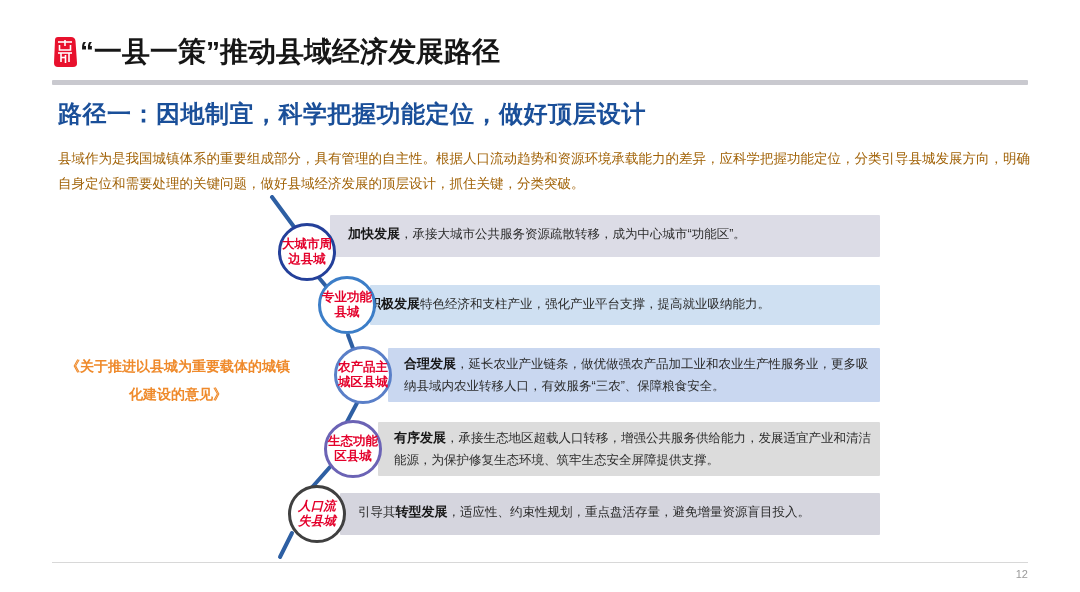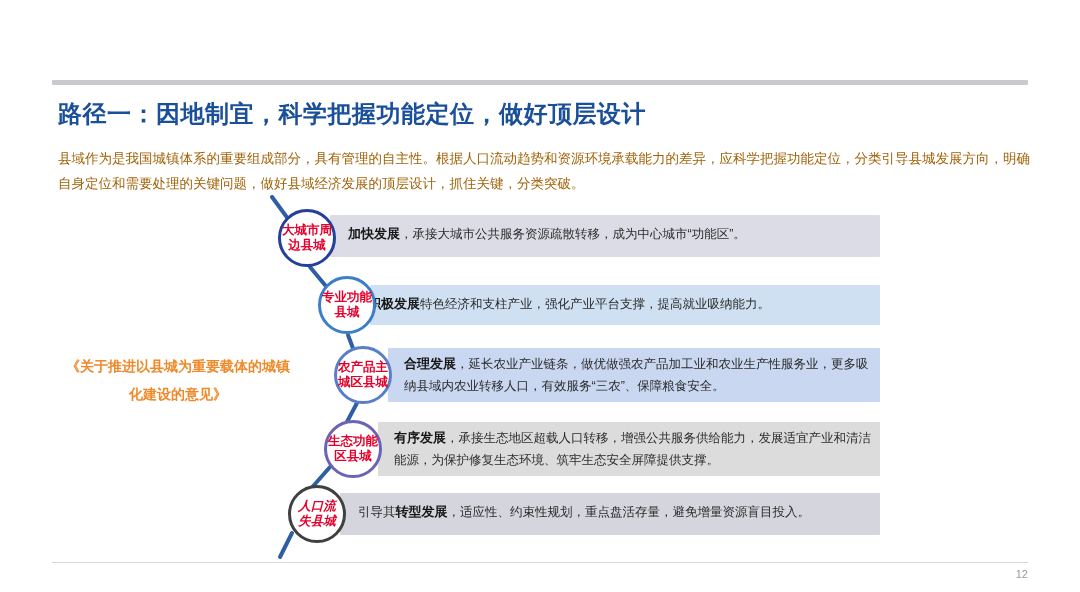--- a/index.html
+++ b/index.html
@@ -157,20 +157,36 @@
     top: 568px;
     font-size: 11px;
     color: #9a9a9a;
   }
 </style>
 </head>
 <body>
 
 <div class="slide">
 
+  <div class="title-row">
+    <svg class="seal-icon" viewBox="0 0 26 32" aria-hidden="true">
+      <path d="M3 4 Q3 1 6 1 L19 1 Q23 1 23.5 5 L25 27 Q25.3 31 21 31 L6 31 Q2 31 2 27 Z" fill="#e8112d"></path>
+      <g stroke="#ffffff" stroke-width="1.6" fill="none">
+        <path d="M6 6 H20"></path>
+        <path d="M13 4 V10"></path>
+        <path d="M7.5 9 V14 H18.5 V9"></path>
+        <path d="M6 17 H20"></path>
+        <path d="M9 17 V26"></path>
+        <path d="M17 17 V26"></path>
+        <path d="M9 21.5 H13.5"></path>
+        <path d="M13.5 19 V27"></path>
+      </g>
+    </svg>
+    <div class="title-text">“一县一策”推动县域经济发展路径</div>
+  </div>
   <div class="title-rule"></div>
 
   <div class="section-heading">路径一：因地制宜，科学把握功能定位，做好顶层设计</div>
 
   <div class="body-para">县域作为是我国城镇体系的重要组成部分，具有管理的自主性。根据人口流动趋势和资源环境承载能力的差异，应科学把握功能定位，分类引导县城发展方向，明确自身定位和需要处理的关键问题，做好县域经济发展的顶层设计，抓住关键，分类突破。</div>
 
   <div class="doc-ref">《关于推进以县城为重要载体的城镇化建设的意见》</div>
 
   <div class="diagram">
 
@@ -181,21 +197,21 @@
         <path d="M348 140 L360 172"></path>
         <path d="M357 208 L340 240"></path>
         <path d="M330 272 L300 306"></path>
         <path d="M292 338 L280 362"></path>
       </g>
     </svg>
 
     <div>
       <div class="bar" style="left:330px; top:20px; width:550px; height:42px; background:#dcdce6;"></div>
       <div class="bar-text" style="left:348px; top:28px; width:528px;"><b>加快发展</b><span>，承接大城市公共服务资源疏散转移，成为中心城市“功能区”。</span></div>
-      <div class="circle" style="left:278px; top:14px; width:58px; height:58px; border:3px solid #24409a;">
+      <div class="circle" style="left:278px; top:28px; width:58px; height:58px; border:3px solid #24409a;">
         <span>大城市周</span>
         <span>边县城</span>
       </div>
     </div>
 
     <div>
       <div class="bar" style="left:370px; top:90px; width:510px; height:40px; background:#cfe0f2;"></div>
       <div class="bar-text" style="left:368px; top:98px; width:490px;"><b>积极发展</b><span>特色经济和支柱产业，强化产业平台支撑，提高就业吸纳能力。</span></div>
       <div class="circle" style="left:318px; top:81px; width:58px; height:58px; border:3px solid #3c7ec8;">
         <span>专业功能</span>

